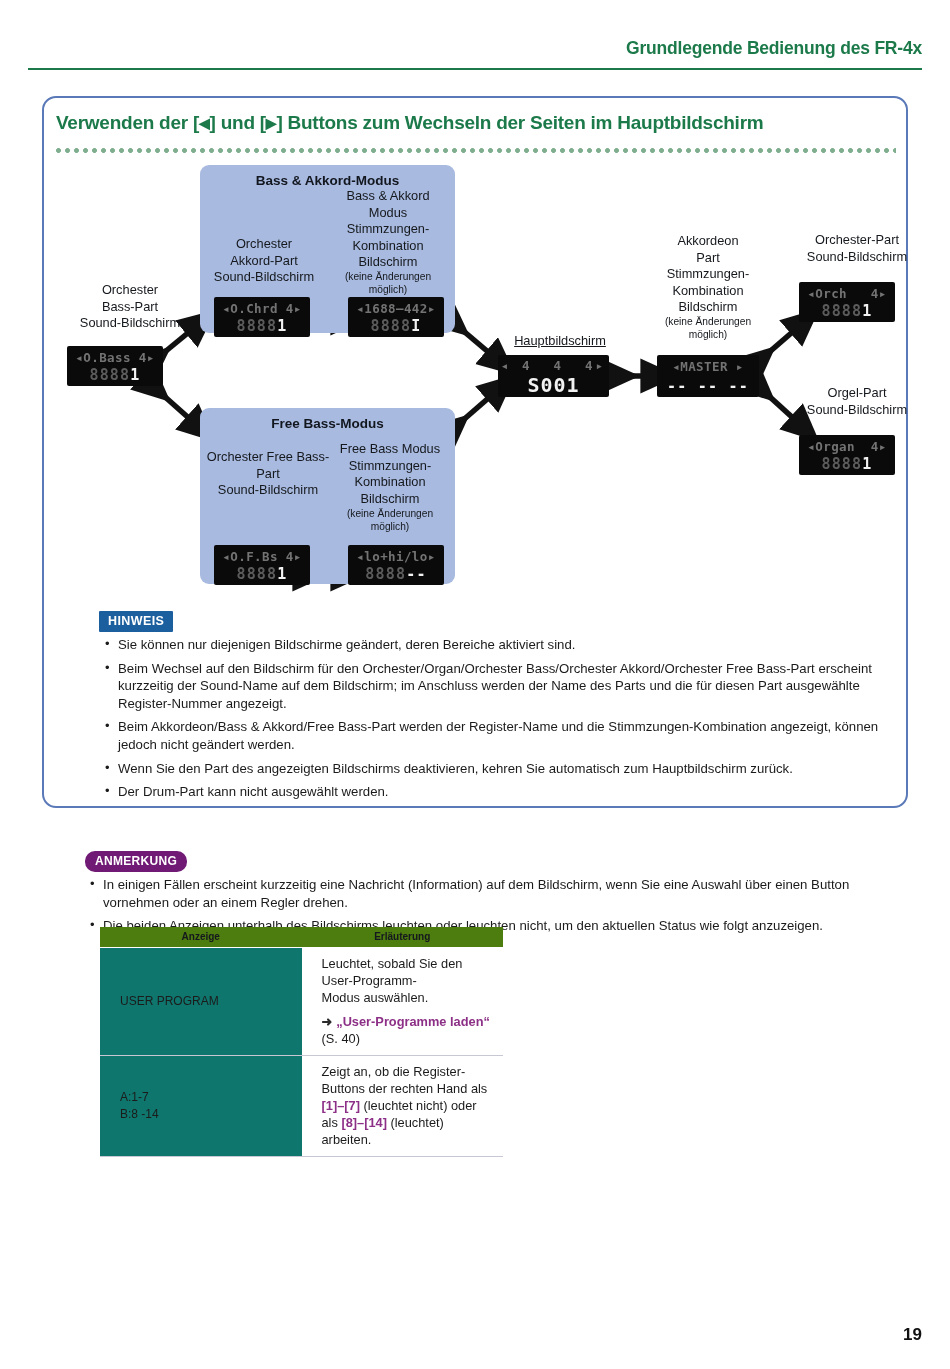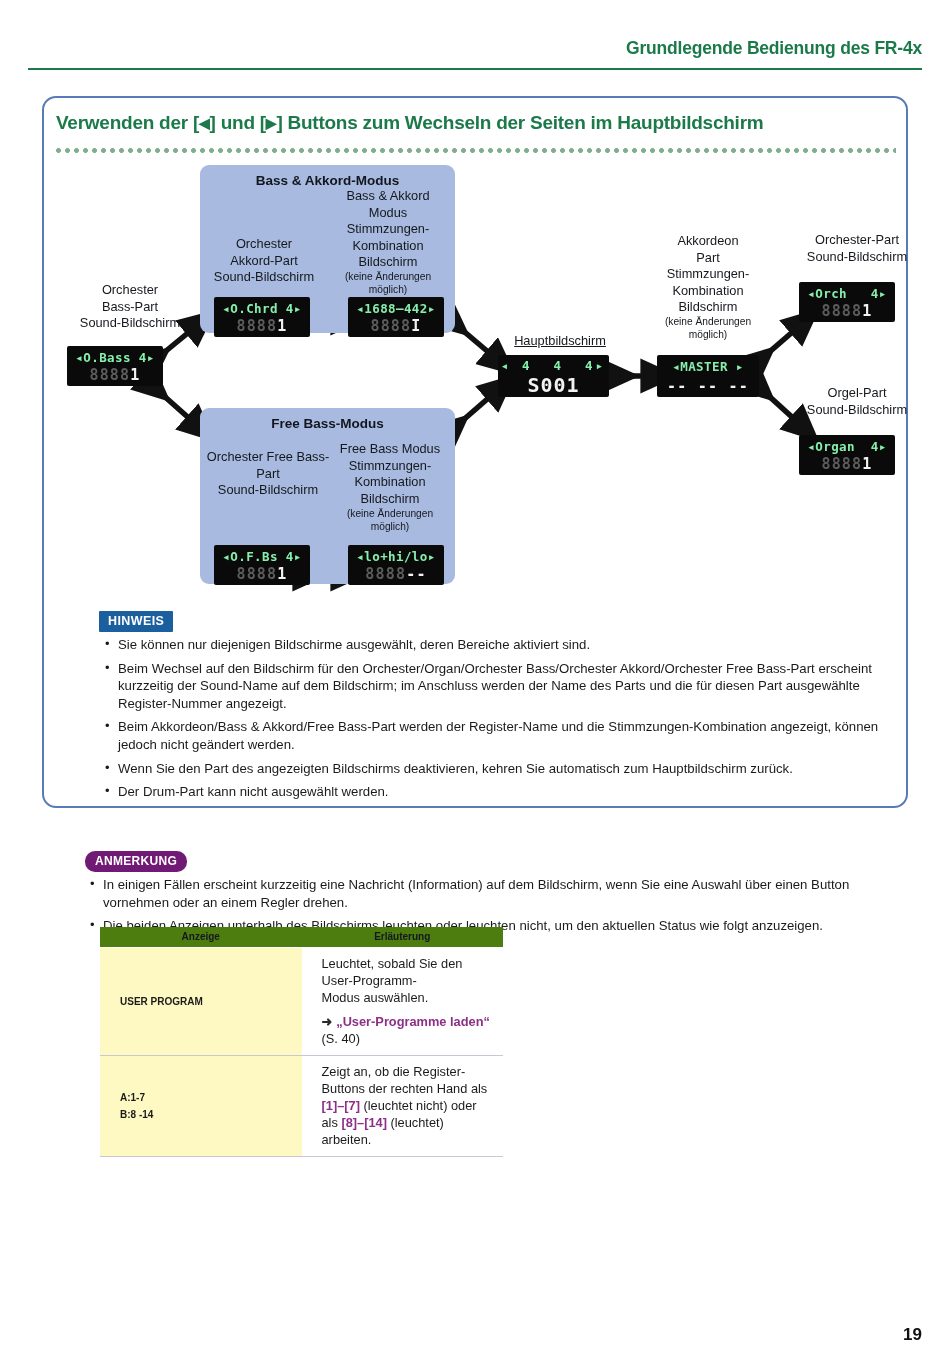--- a/index.html
+++ b/index.html
@@ -108,21 +108,21 @@
     position: absolute;
     background: #0a0a0a;
     border-radius: 2px;
     overflow: hidden;
     font-family: "DejaVu Sans Mono", monospace;
   }
   .lcd .row1 {
     position: absolute;
     left: 0; right: 0; top: 4px;
     text-align: center;
-    color: #86efac;
+    color: #737373;
     font-size: 12.5px;
     letter-spacing: 0.4px;
     white-space: pre;
     font-weight: bold;
   }
   .lcd .row2 {
     position: absolute;
     left: 0; right: 0; bottom: 2px;
     text-align: center;
     color: #5c5c5c;
@@ -219,23 +219,23 @@
   }
   .tbl td {
     font-size: 12.8px;
     line-height: 17px;
     color: #1b1b1b;
     padding: 7px 8px 8px 20px;
     vertical-align: top;
     border-bottom: 1px solid #c8c8d4;
   }
   .tbl td.c1 {
-    background: #fef9c3;
-    font-weight: bold;
-    font-size: 10px;
+    background: #0f766e;
+    font-weight: normal;
+    font-size: 12px;
     width: 110px;
     vertical-align: middle;
   }
   .tbl .link-ref {
     color: #8c2f86;
     font-weight: bold;
   }
   .tbl .ref-arrow {
     color: #2b2b2b;
     font-weight: bold;
@@ -381,21 +381,21 @@
   <div class="cap" style="left:740px; top:225px; width:150px; white-space:pre-line;">Orgel-Part
 Sound-Bildschirm</div>
   <div class="lcd" style="left:757px; top:275px; width:96px; height:40px;">
     <div class="row1">◂Organ  4▸</div>
     <div class="row2"><span>8888</span><span class="lit">1</span></div>
   </div>
 </div>
 
 <div class="tag-hinweis">HINWEIS</div>
 <ul class="bullets" id="hinweis-list">
-  <li>Sie können nur diejenigen Bildschirme ausgewählt, deren Bereiche aktiviert sind.</li>
+  <li>Sie können nur diejenigen Bildschirme geändert, deren Bereiche aktiviert sind.</li>
   <li>Beim Wechsel auf den Bildschirm für den Orchester/Organ/Orchester Bass/Orchester Akkord/Orchester Free Bass-Part erscheint kurzzeitig der Sound-Name auf dem Bildschirm; im Anschluss werden der Name des Parts und die für diesen Part ausgewählte Register-Nummer angezeigt.</li>
   <li>Beim Akkordeon/Bass &amp; Akkord/Free Bass-Part werden der Register-Name und die Stimmzungen-Kombination angezeigt, können jedoch nicht geändert werden.</li>
   <li>Wenn Sie den Part des angezeigten Bildschirms deaktivieren, kehren Sie automatisch zum Hauptbildschirm zurück.</li>
   <li>Der Drum-Part kann nicht ausgewählt werden.</li>
 </ul>
 
 <div class="tag-anmerkung">ANMERKUNG</div>
 <ul class="bullets" id="anmerkung-list">
   <li>In einigen Fällen erscheint kurzzeitig eine Nachricht (Information) auf dem Bildschirm, wenn Sie eine Auswahl über einen Button vornehmen oder an einem Regler drehen.</li>
   <li>Die beiden Anzeigen unterhalb des Bildschirms leuchten oder leuchten nicht, um den aktuellen Status wie folgt anzuzeigen.</li>

